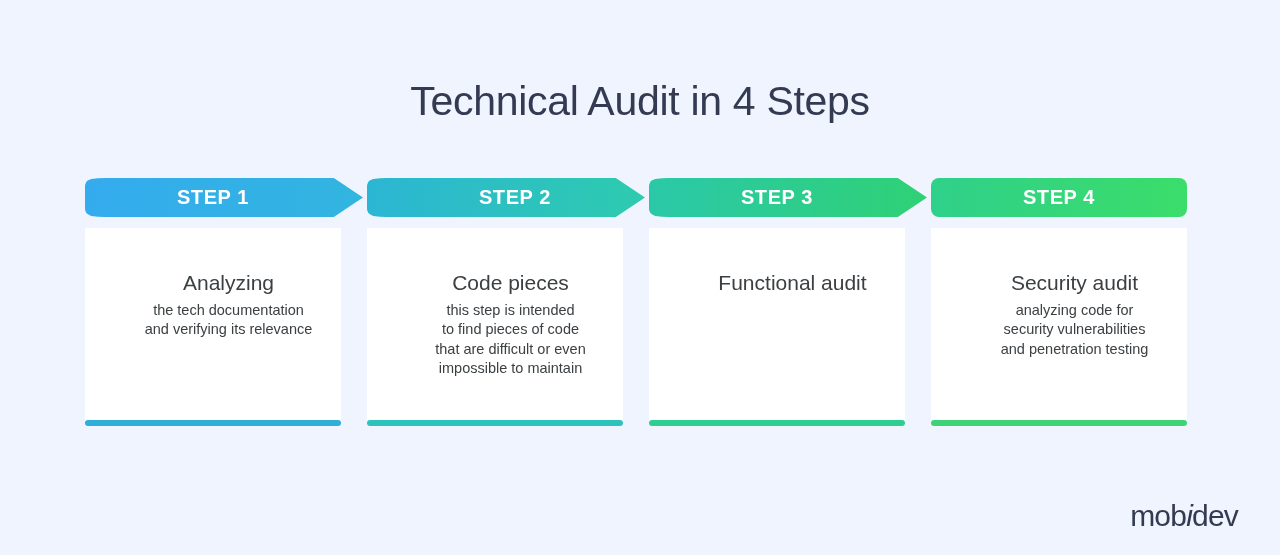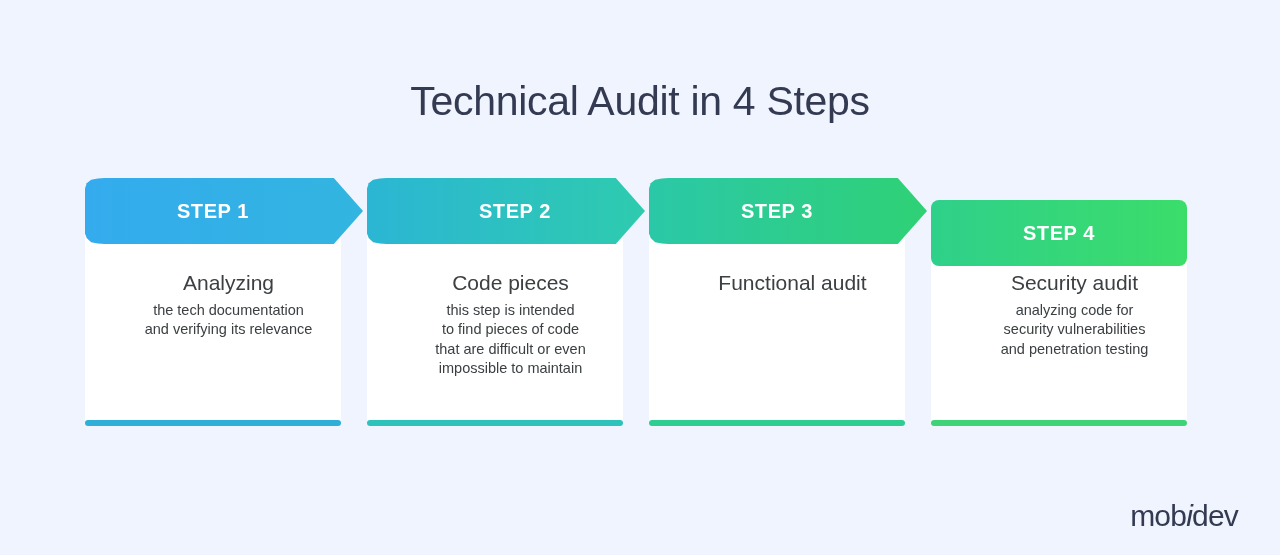--- a/index.html
+++ b/index.html
@@ -44,21 +44,21 @@
   }
   .step-card.c0 { left: 0px; }
   .step-card.c1 { left: 282px; }
   .step-card.c2 { left: 564px; }
   .step-card.c3 { left: 846px; }
 
   .step-header {
     position: absolute;
     top: 0;
     left: 0;
-    height: 66px;
+    height: 39px;
     width: 278px;
     display: flex;
     align-items: center;
     justify-content: center;
     color: #ffffff;
     font-size: 20px;
     font-weight: bold;
     letter-spacing: 0.6px;
     box-sizing: border-box;
     padding-right: 22px;
@@ -69,21 +69,20 @@
     clip-path: polygon(
       0% 16%, 0.6% 8%, 2.2% 2.8%, 4.6% 0.6%, 7% 0%,
       89.5% 0%, 100% 50%, 89.5% 100%,
       7% 100%, 4.6% 99.4%, 2.2% 97.2%, 0.6% 91%, 0% 84%
     );
   }
   .step-header.plain {
     width: 256px;
     padding-right: 0;
     border-radius: 8px;
-    margin-top: 22px;
   }
 
   .step-body {
     position: absolute;
     top: 50px;
     left: 0;
     width: 256px;
     height: 196px;
     background: #ffffff;
     box-sizing: border-box;

